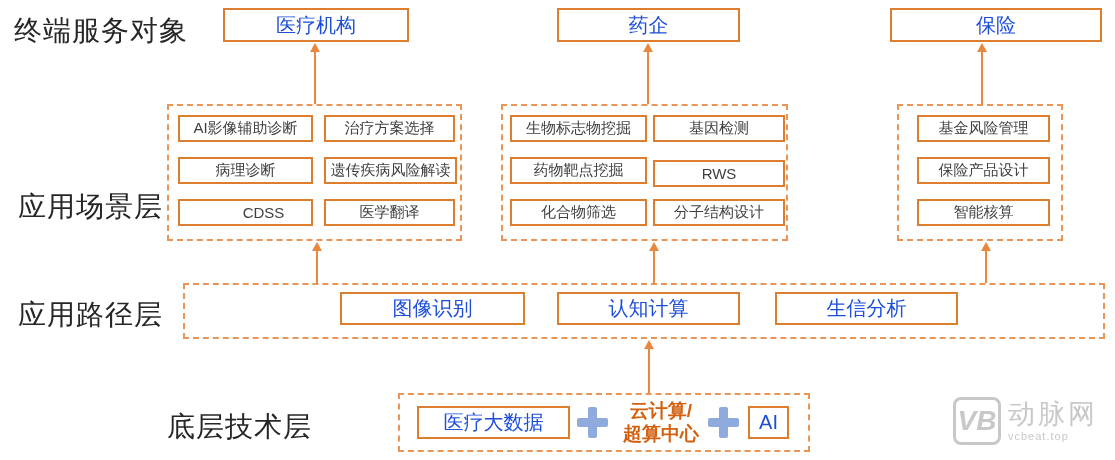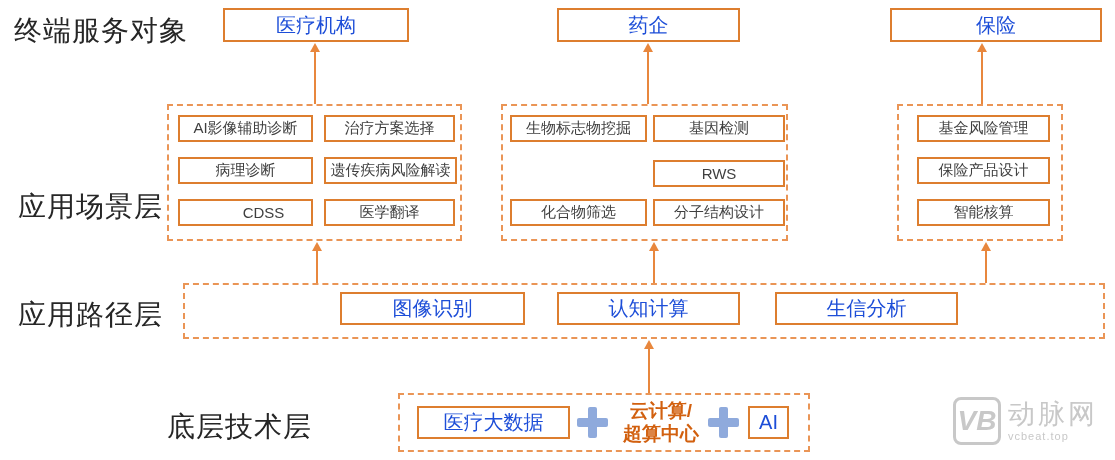--- a/index.html
+++ b/index.html
@@ -134,20 +134,21 @@
     <div class="cell" style="left:155px; top:9px;  width:131px;">治疗方案选择</div>
     <div class="cell" style="left:9px;   top:51px; width:135px;">病理诊断</div>
     <div class="cell" style="left:155px; top:51px; width:133px;">遗传疾病风险解读</div>
     <div class="cell" style="left:9px;   top:93px; width:135px;padding-left:36px;">CDSS</div>
     <div class="cell" style="left:155px; top:93px; width:131px;">医学翻译</div>
   </div>
 
   <div class="dgroup" style="left:501px; top:104px; width:287px; height:137px;">
     <div class="cell" style="left:7px;   top:9px;  width:137px;">生物标志物挖掘</div>
     <div class="cell" style="left:150px; top:9px;  width:132px;">基因检测</div>
+    <div class="cell" style="left:7px;   top:51px; width:137px;">药物靶点挖掘</div>
     <div class="cell" style="left:150px; top:54px; width:132px;">RWS</div>
     <div class="cell" style="left:7px;   top:93px; width:137px;">化合物筛选</div>
     <div class="cell" style="left:150px; top:93px; width:132px;">分子结构设计</div>
   </div>
 
   <div class="dgroup" style="left:897px; top:104px; width:166px; height:137px;">
     <div class="cell" style="left:18px; top:9px;  width:133px;">基金风险管理</div>
     <div class="cell" style="left:18px; top:51px; width:133px;">保险产品设计</div>
     <div class="cell" style="left:18px; top:93px; width:133px;">智能核算</div>
   </div>

